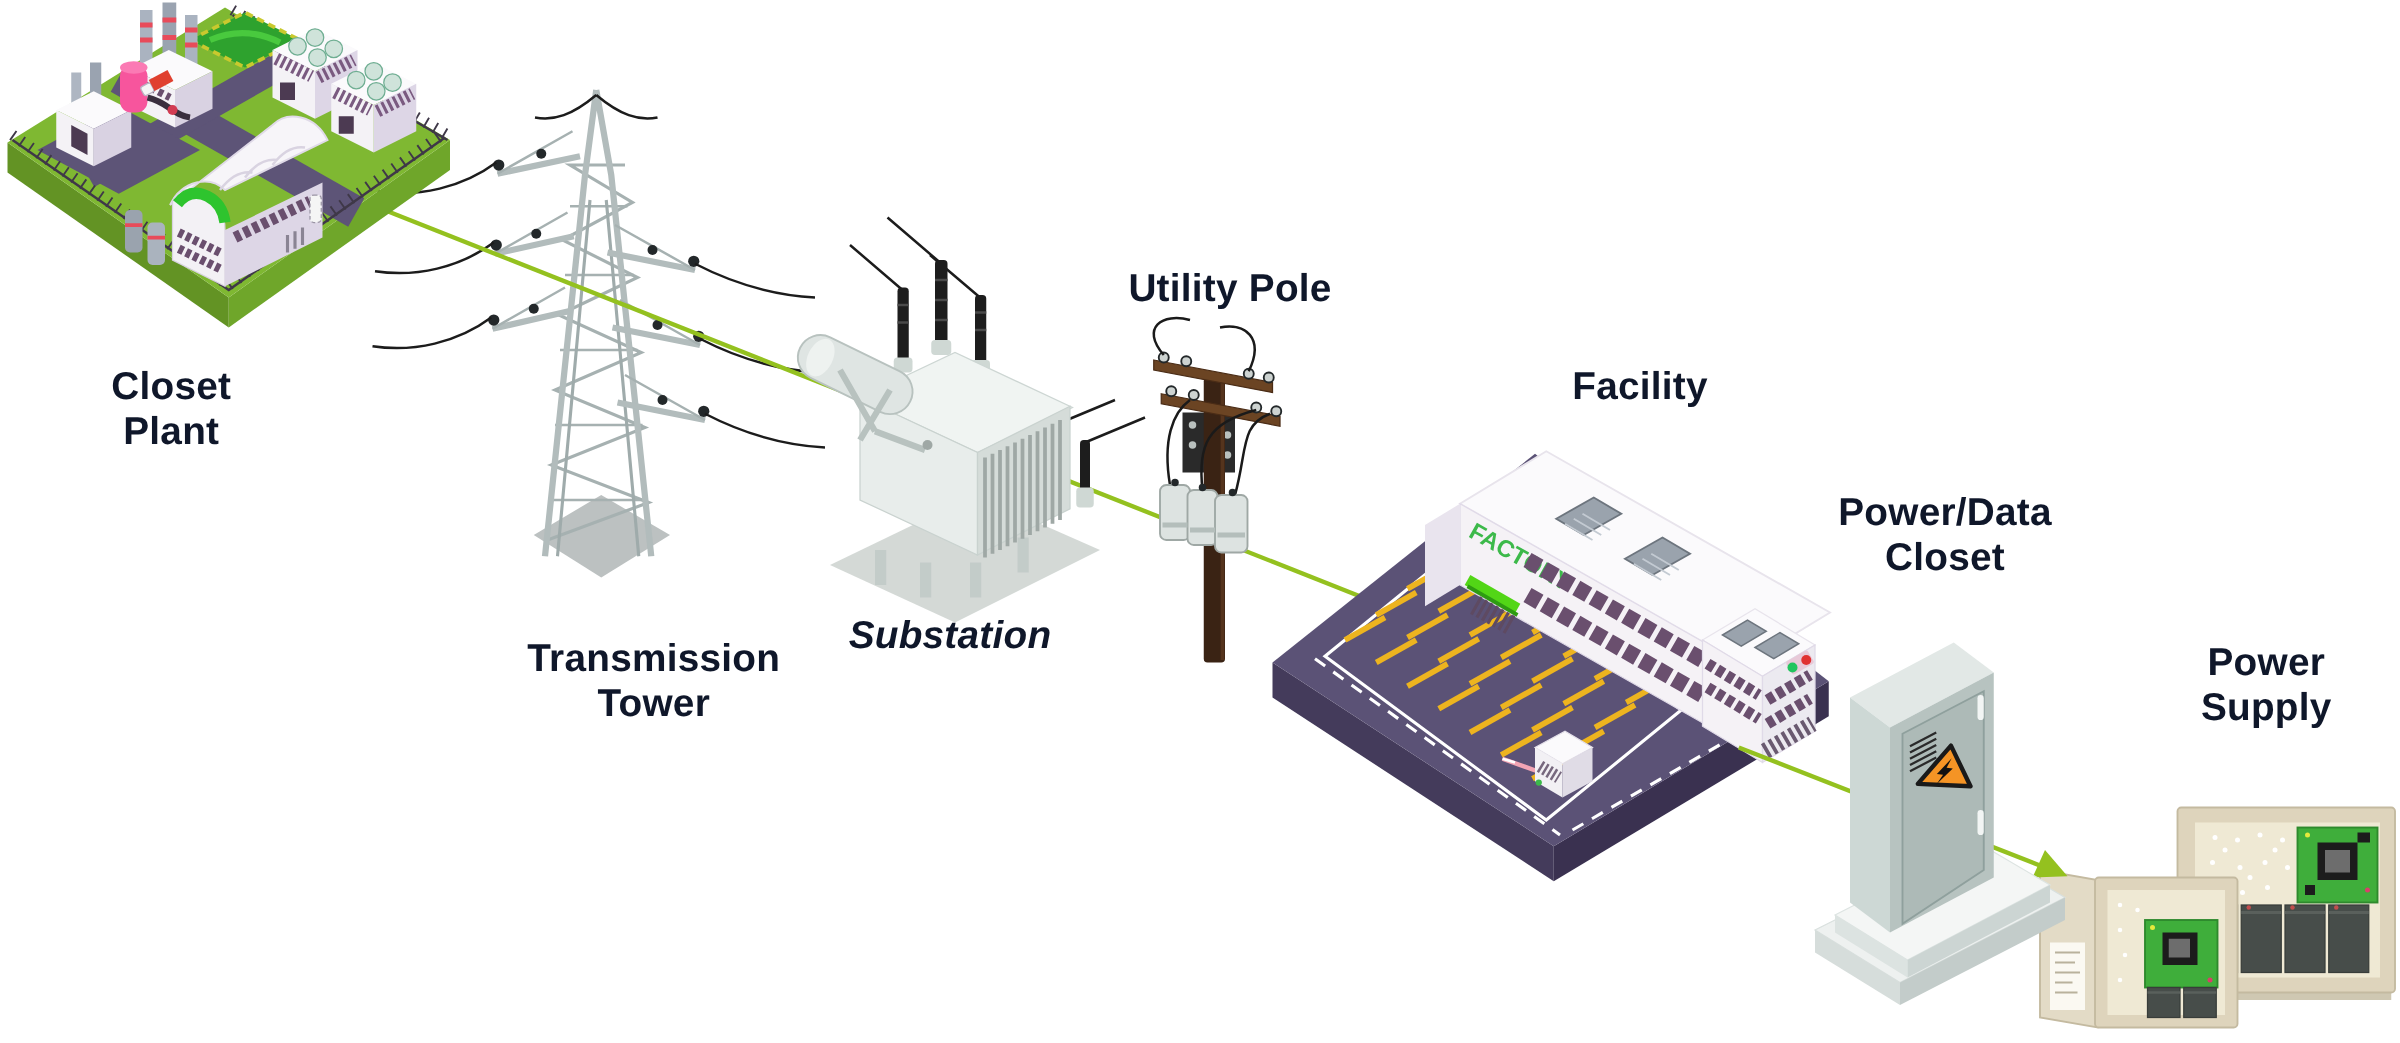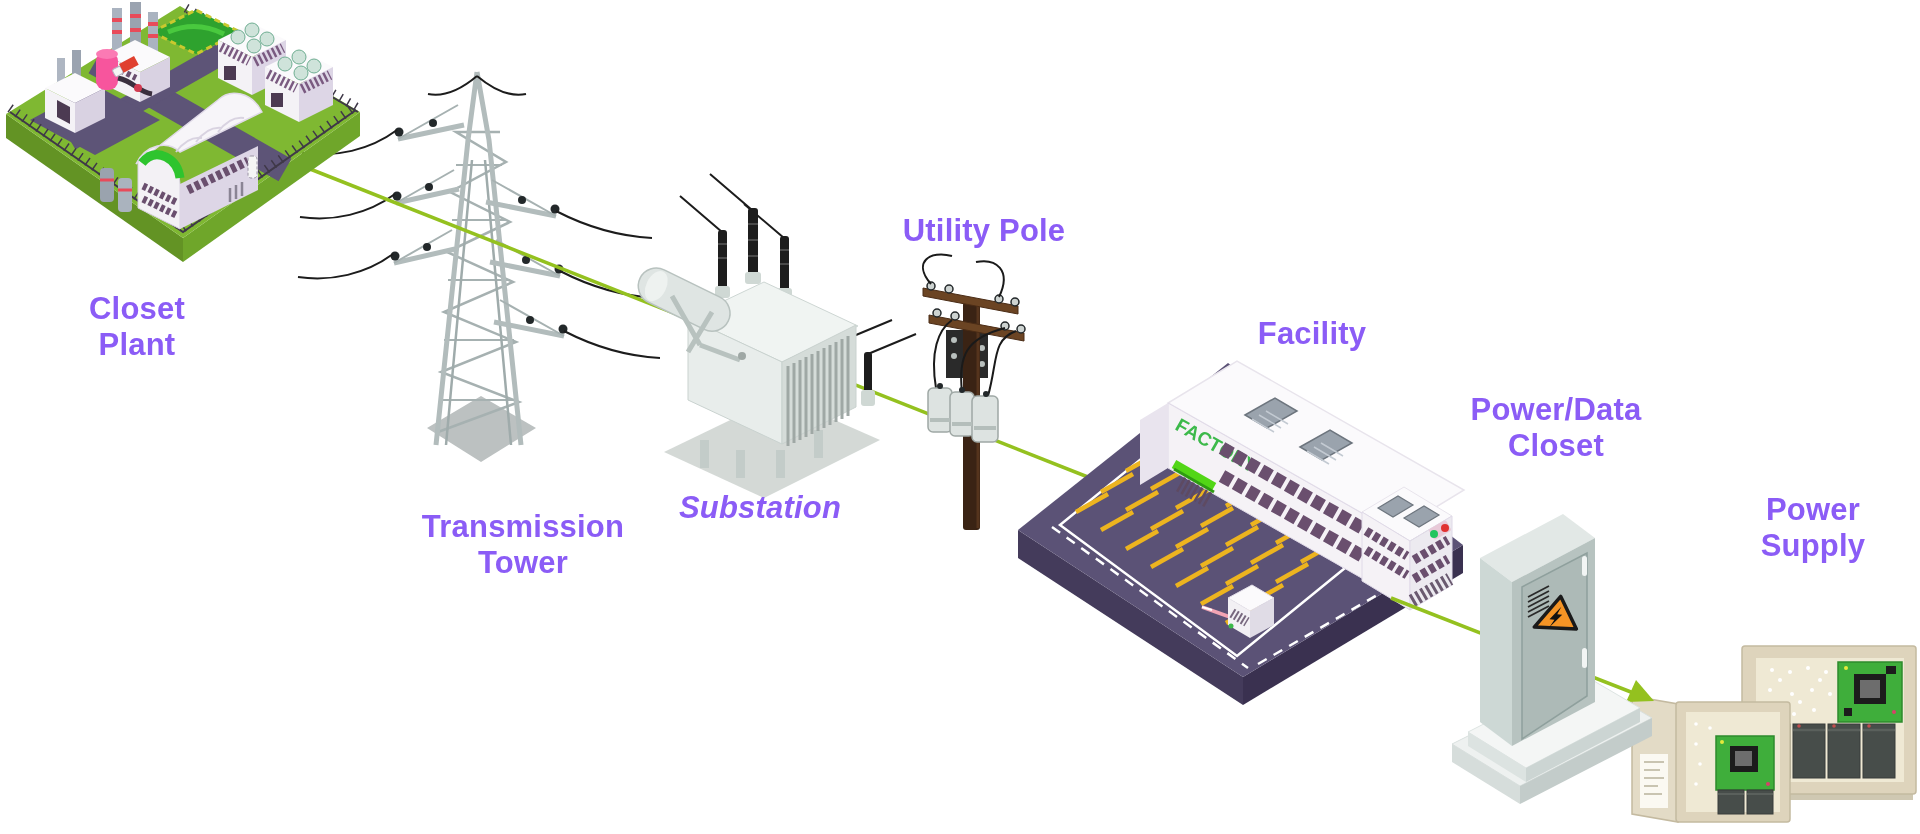--- a/index.html
+++ b/index.html
@@ -3,21 +3,21 @@
 <meta charset="utf-8">
 <style>
   html,body{margin:0;padding:0;}
   body{
     width:1920px;height:834px;position:relative;overflow:hidden;
     background:#ffffff;font-family:"Liberation Sans",sans-serif;
   }
   #scene{position:absolute;left:0;top:0;width:1920px;height:834px;}
   .node-label{
     position:absolute;font-weight:bold;font-size:31px;line-height:1.16;
-    color:#8b5cf6;text-align:center;letter-spacing:.2px;
+    color:#0f172a;text-align:center;letter-spacing:.2px;
   }
 </style>
 </head>
 <body>
 
 <svg id="scene" viewBox="0 0 1920 834">
 
   <g>
     <polygon points="427,428 481,462 536,428 481,396" fill="#bcc1c1"></polygon>
     <path d="M438,432 L519,402 L441,372 L516,342 L444,312 L513,282 L447,252 L510,222 L450,192 L506,162 L456,132 L500,132" fill="none" stroke="#a6b1b1" stroke-width="2.5"></path>
@@ -430,15 +430,15 @@
 
     <rect x="1582" y="556" width="5" height="20" rx="2.5" fill="#f2f5f4"></rect>
     <rect x="1582" y="648" width="5" height="20" rx="2.5" fill="#f2f5f4"></rect>
   </g>
 </svg>
 
 <div class="node-label" style="left:72px;top:291px;width:130px;">Closet Plant</div>
 <div class="node-label" style="left:374px;top:509px;width:210px;margin-left:44px;">Transmission Tower</div>
 <div class="node-label" style="left:650px;top:490px;width:220px;font-style:italic;">Substation</div>
 <div class="node-label" style="left:874px;top:213px;width:220px;">Utility Pole</div>
-<div class="node-label" style="left:1232px;top:316px;width:160px;">Facility</div>
+<div class="node-label" style="left:1232px;top:291px;width:160px;">Facility</div>
 <div class="node-label" style="left:1456px;top:392px;width:200px;">Power/Data Closet</div>
-<div class="node-label" style="left:1738px;top:492px;width:150px;text-align:center;">Power Supply</div>
+<div class="node-label" style="left:1738px;top:512px;width:150px;text-align:center;">Power Supply</div>
 
 </body></html>

